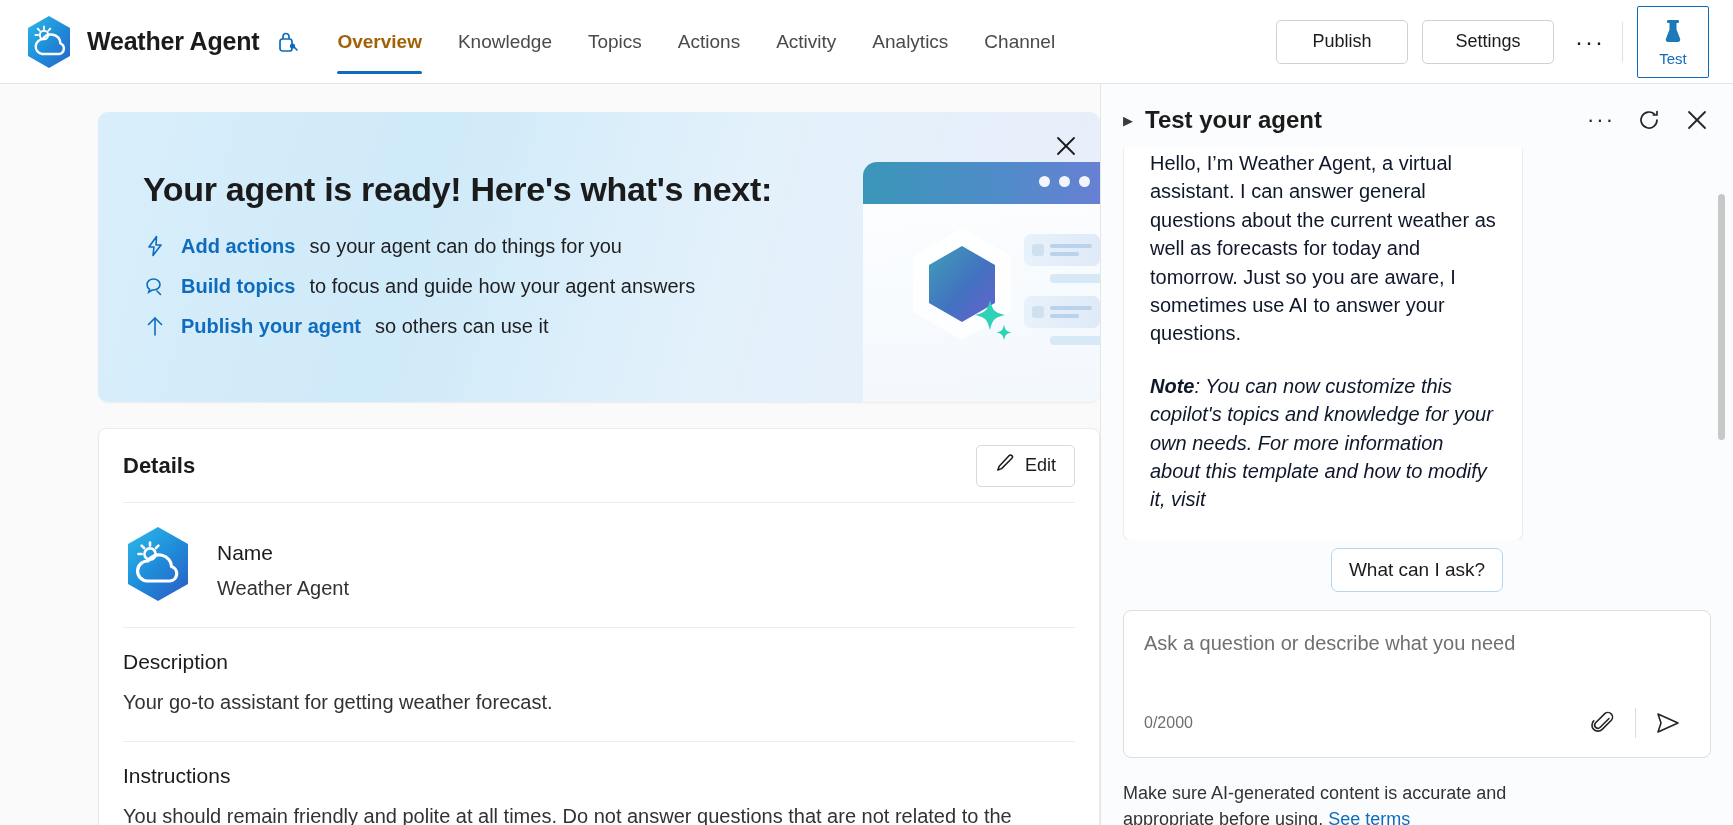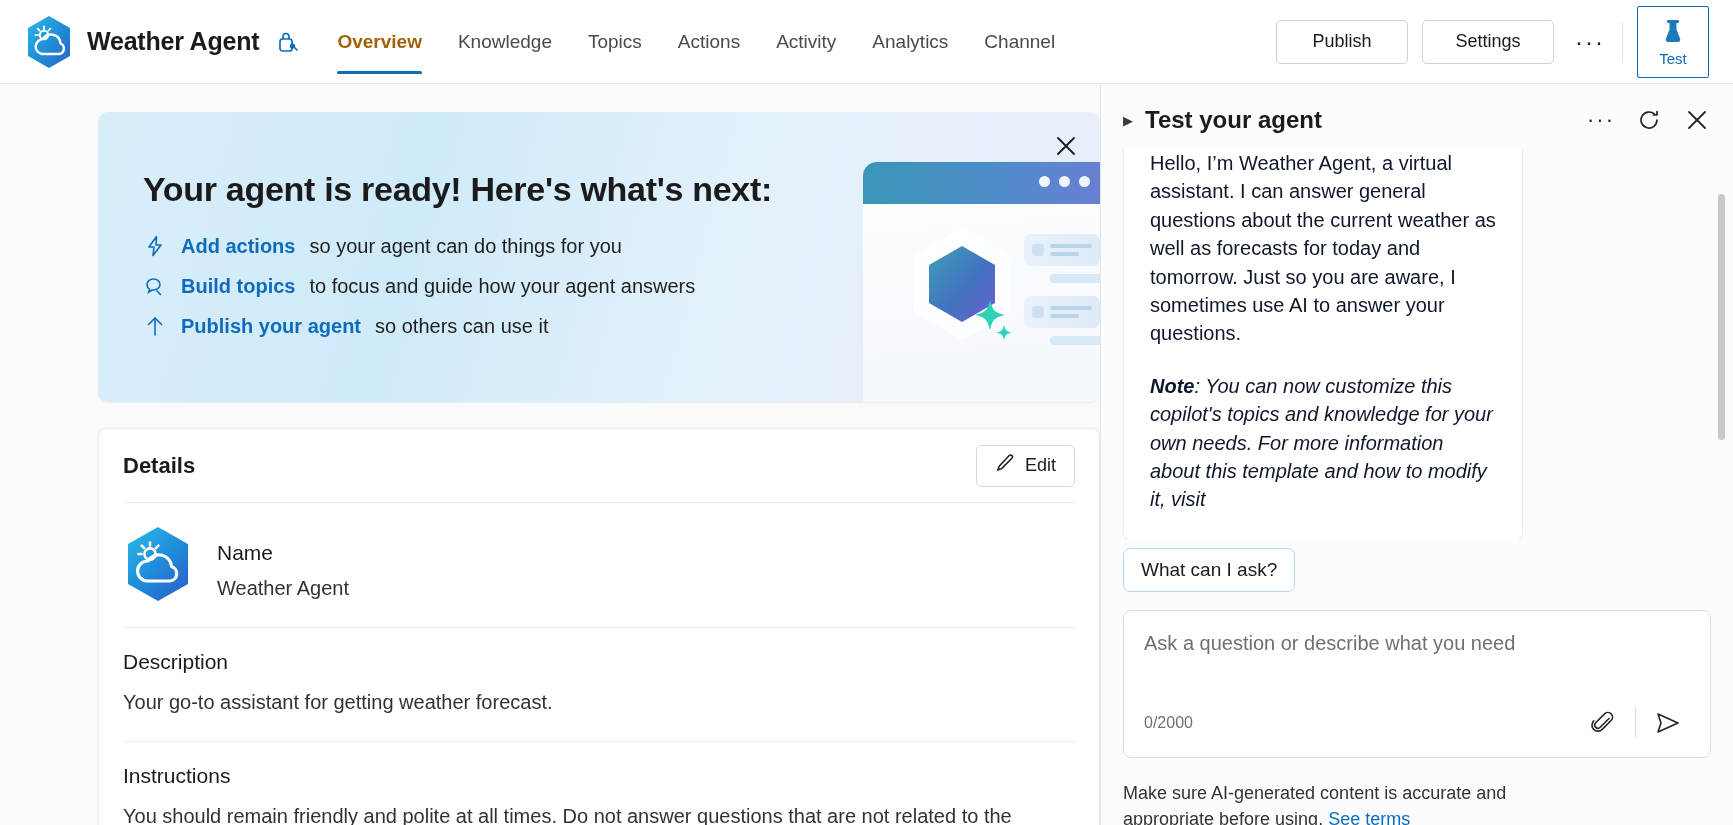--- a/index.html
+++ b/index.html
@@ -181,21 +181,21 @@
   }
   .bubble p { font-size: 20px; line-height: 1.42; color: #0f172a; }
   .bubble p.note { font-style: italic; margin-top: 24px; }
   .bubble p.note b { font-style: italic; font-weight: bold; }
   .scroll-track {
     position: absolute; right: 8px; top: 46px; width: 7px; height: 300px;
     background: transparent;
   }
   .scroll-thumb { width: 7px; height: 246px; border-radius: 4px; background: #c8c8c8; }
 
-  .suggest-wrap { padding: 0 22px; display: flex; justify-content: flex-start; margin-top: 8px; }
+  .suggest-wrap { padding: 0 22px; display: flex; justify-content: center; margin-top: 8px; }
   .suggest-chip {
     border: 1px solid #b4d6ee; border-radius: 7px; background: #ffffff;
     padding: 10px 17px; font-size: 19px; color: #1b1b1b; cursor: pointer;
     font-family: inherit;
   }
 
   .composer {
     margin: 18px 22px 0 22px; border: 1px solid #dedede; border-radius: 8px;
     background: #ffffff; padding: 18px 20px 14px 20px; position: relative;
   }

